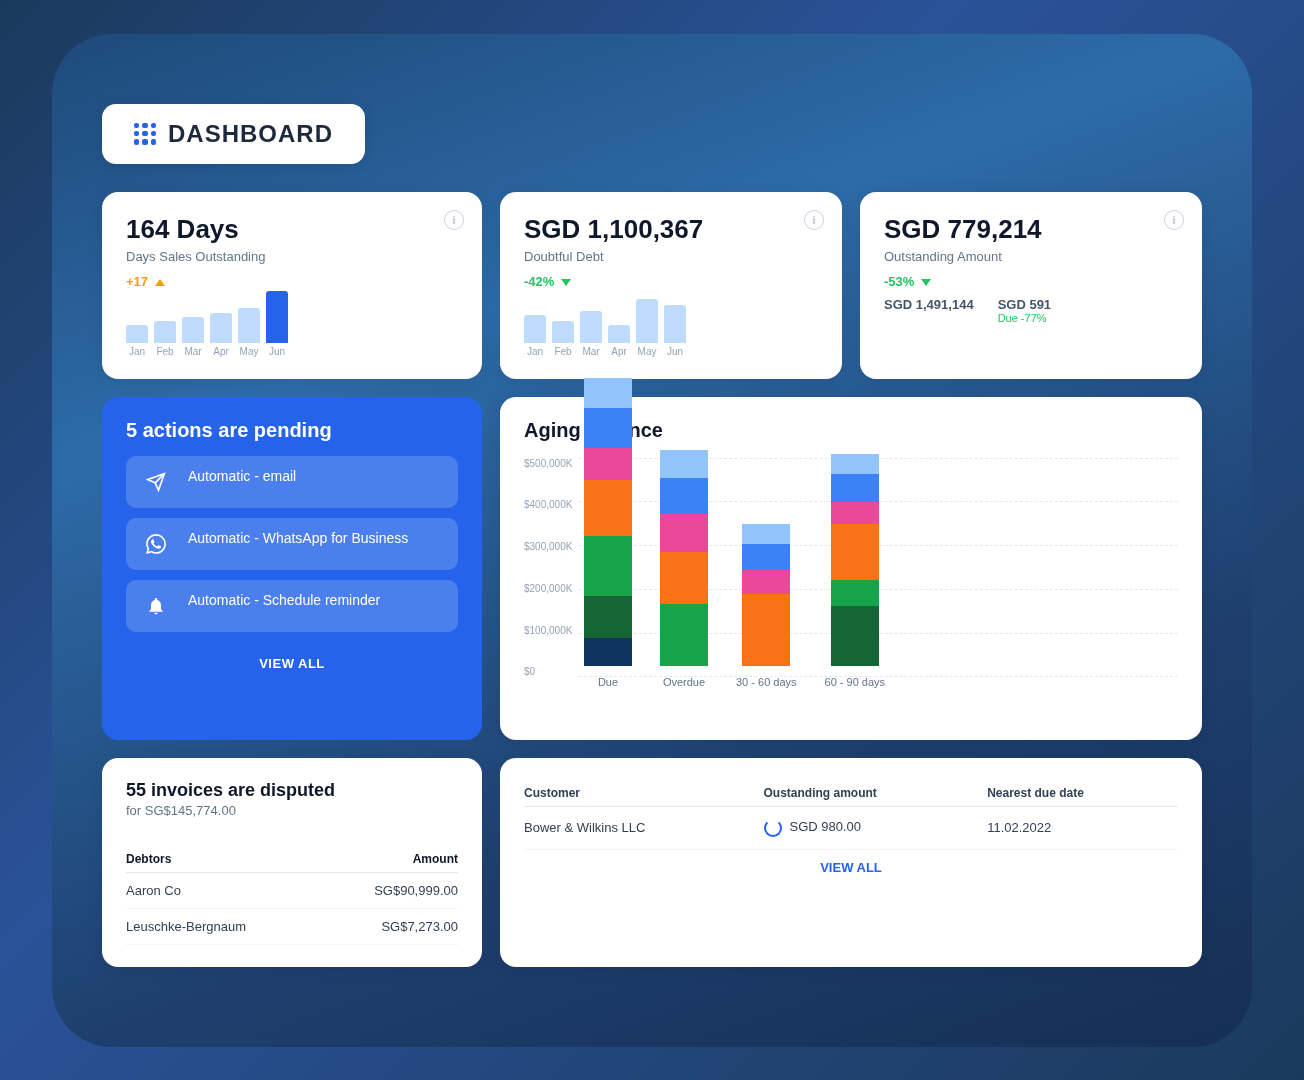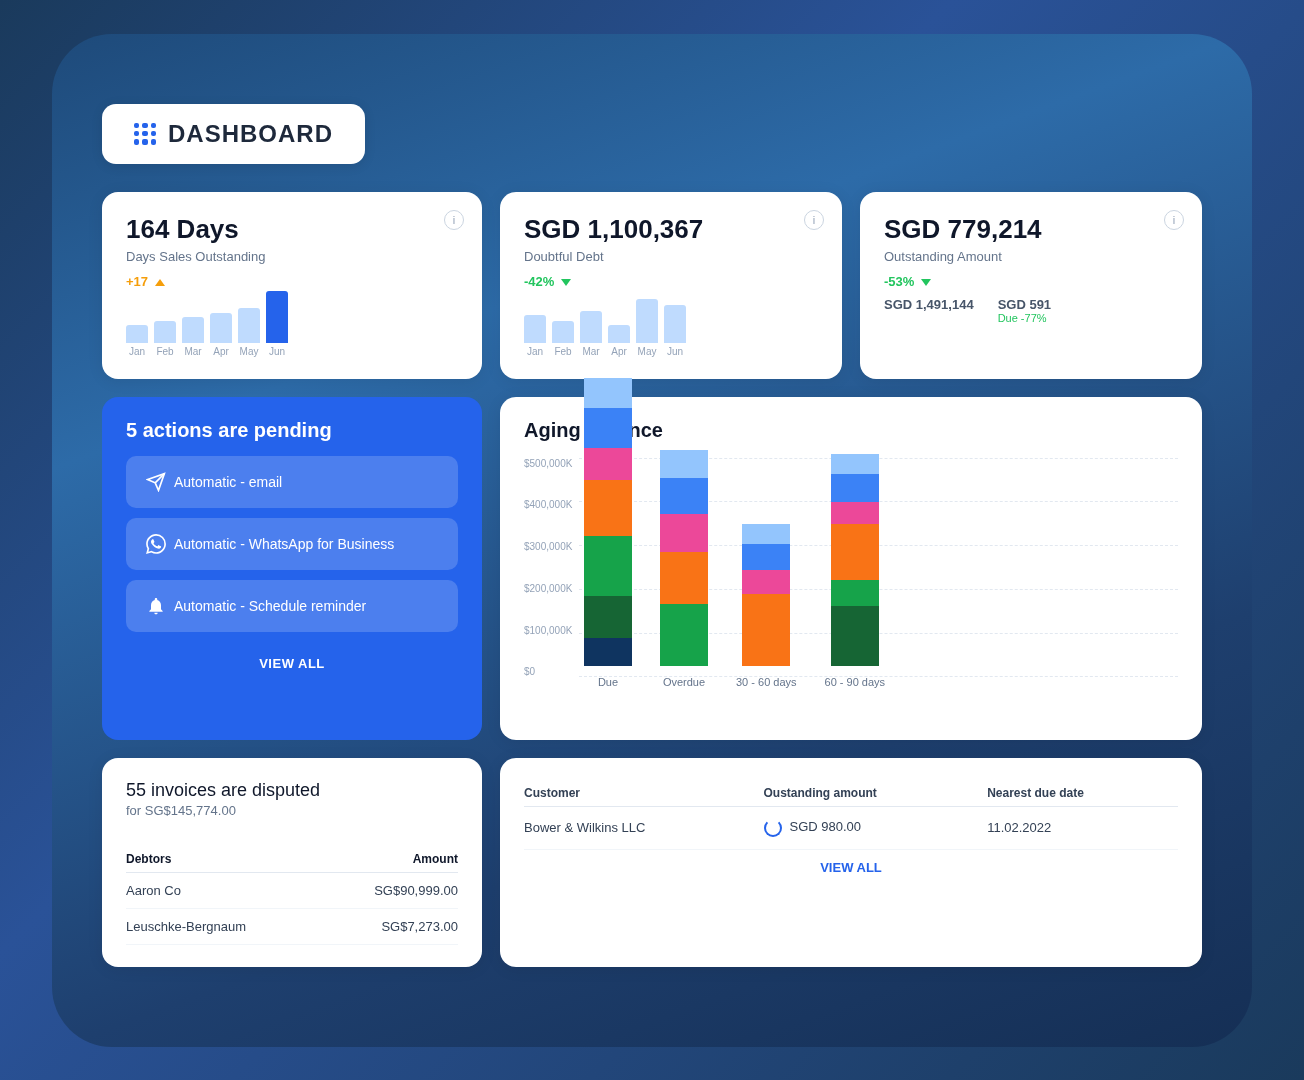--- a/index.html
+++ b/index.html
@@ -143,22 +143,21 @@
     .actions-title {
       font-size: 20px;
       font-weight: 700;
       margin-bottom: 14px;
     }
     .action-item {
       background: rgba(255,255,255,0.18);
       border-radius: 10px;
       padding: 12px 16px;
       display: flex;
-      align-items: center;
-      gap: 4px;
+      gap: 18px;
       margin-bottom: 10px;
       cursor: pointer;
     }
     .action-icon {
       width: 28px;
       height: 28px;
       display: flex;
       align-items: center;
       justify-content: center;
       font-size: 16px;
@@ -183,21 +182,21 @@
       margin-top: 6px;
       padding: 8px;
     }
     
     .disputes-card {
       grid-column: 1;
       grid-row: 3;
     }
     .disputes-title {
       font-size: 18px;
-      font-weight: 400;
+      font-weight: 700;
       color: #0f172a;
       margin-bottom: 2px;
     }
     .disputes-subtitle {
       font-size: 13px;
       color: #64748b;
       margin-bottom: 28px;
     }
     .disputes-table {
       width: 100%;

